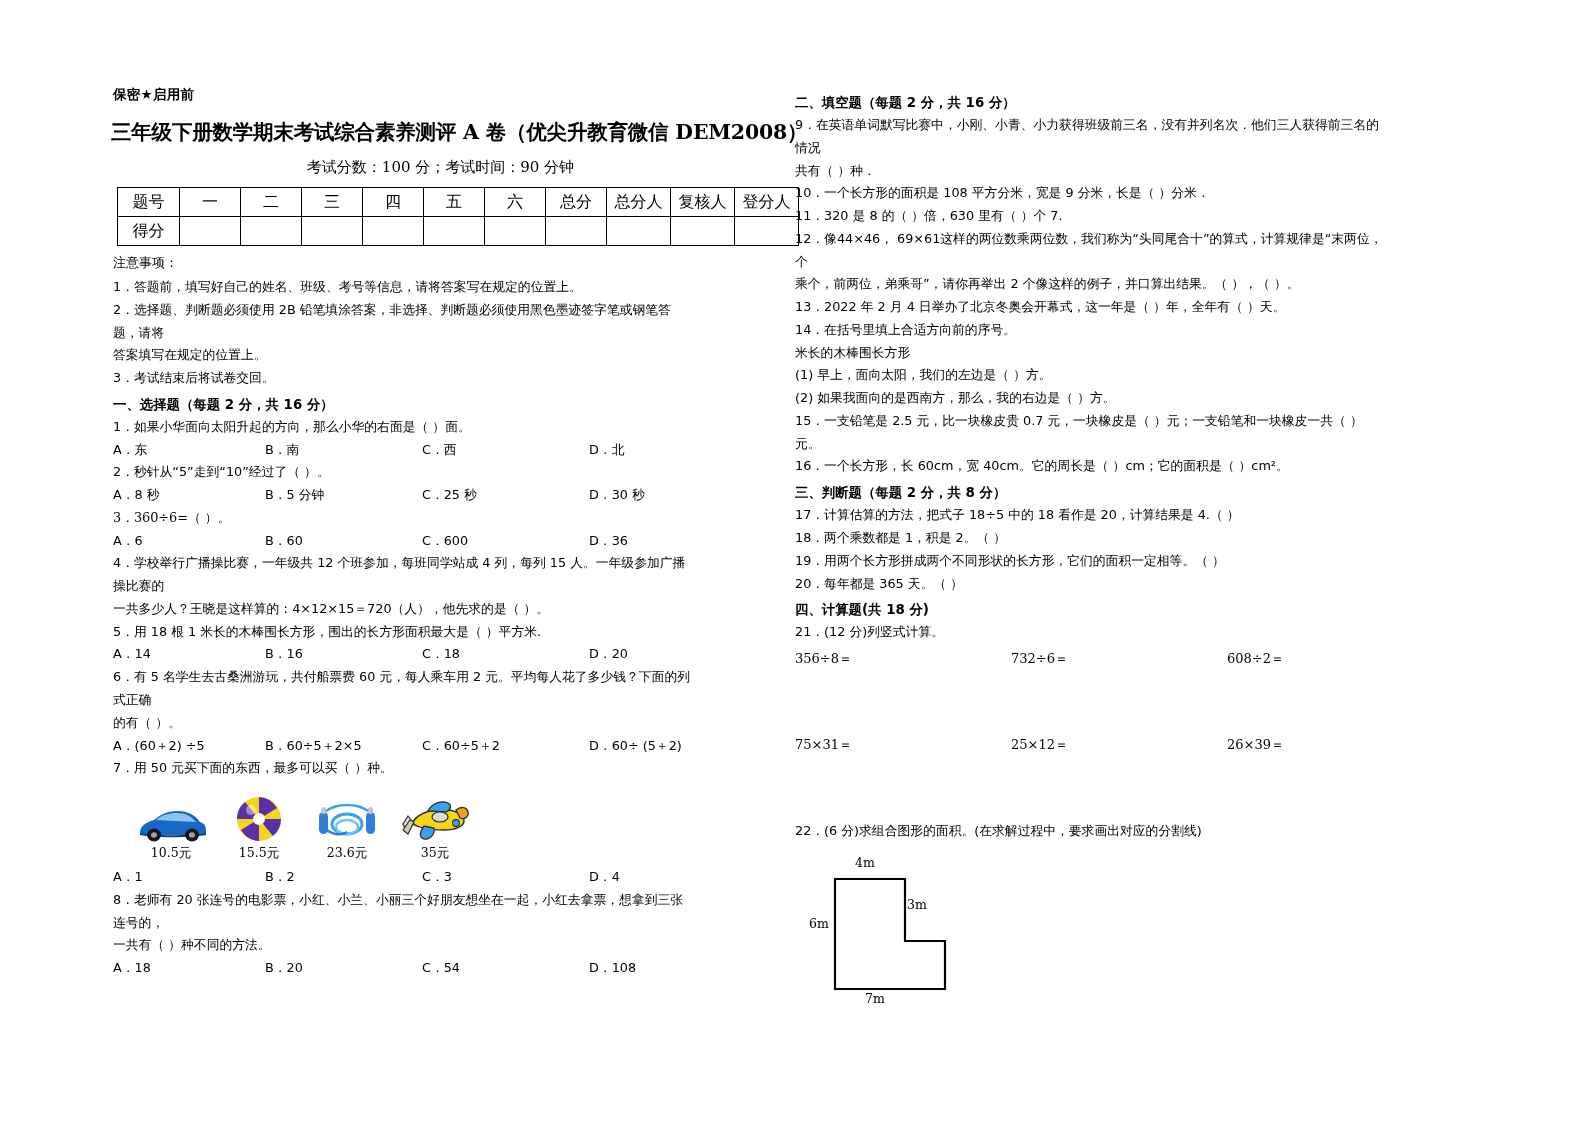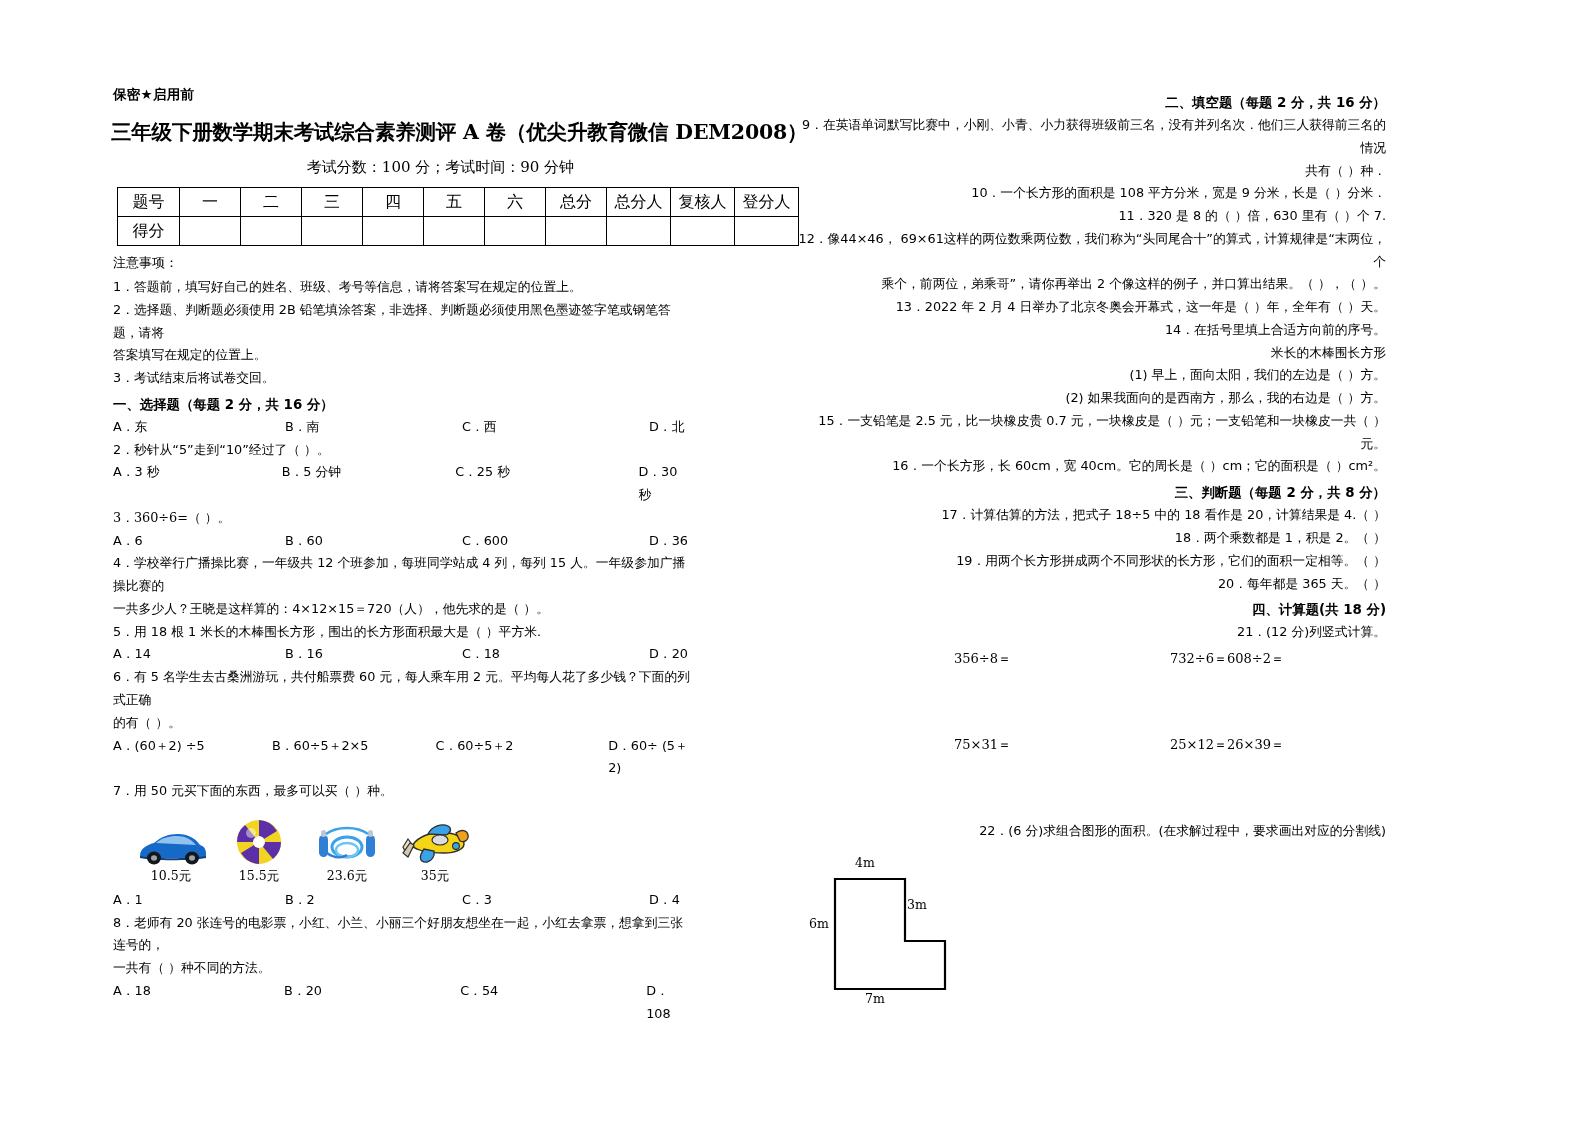--- a/index.html
+++ b/index.html
@@ -8,21 +8,21 @@
     width: 1587px; height: 1122px;
     background: #ffffff;
     font-family: "DejaVu Sans", "Liberation Sans", sans-serif;
     color: #000;
     overflow: hidden;
   }
   .page { position: relative; width:1587px; height:1122px; padding: 0; }
   .cols { display:flex; gap:0; }
   .col { width: 693px; }
   .col-left { padding: 86px 0 0 113px; }
-  .col-right { padding: 88px 0 0 102px; text-align: right; }
+  .col-right { padding: 88px 0 0 102px; }
 
   .secret { font-size: 13.5px; font-weight:700; letter-spacing:.3px; margin-bottom: 14px; font-family:"DejaVu Sans", sans-serif; }
   .title {
     font-family:"DejaVu Serif","Liberation Serif", serif;
     font-weight: 700; font-size: 20.5px; letter-spacing: -0.2px;
     white-space: nowrap; margin: 0 0 12px -2px;
   }
   .subtitle { text-align:center; font-size: 15px; font-family:"DejaVu Serif", serif; margin: 0 0 10px 0; width: 655px; }
 
   table.score { border-collapse: collapse; width: 666px; margin: 0 0 8px 4px; table-layout: fixed; }
@@ -32,21 +32,21 @@
   table.score td.c { width: 61px; }
   table.score td.w { width: 64px; }
 
   .note-h { font-size: 13px; margin: 6px 0 4px 0; font-family:"DejaVu Sans", sans-serif; }
   .note { font-size: 12.8px; line-height: 1.78; font-family:"DejaVu Sans", sans-serif; }
   .note p { margin: 0; }
 
   .sec-h { font-weight:700; font-size: 13.4px; margin: 6px 0 2px 0; font-family:"DejaVu Sans", sans-serif; }
   .q { font-size: 12.8px; line-height: 1.78; margin: 0; font-family:"DejaVu Sans", sans-serif; }
   .q.num { font-family:"DejaVu Serif", serif; }
-  .opts { display:flex; font-size: 12.8px; line-height: 1.78; font-family:"DejaVu Sans", sans-serif;gap:20px; }
+  .opts { display:flex; font-size: 12.8px; line-height: 1.78; font-family:"DejaVu Sans", sans-serif; }
   .opts > span { display:block; }
   .ow1 { width: 152px; } .ow2 { width: 157px; } .ow3 { width: 167px; }
 
   .prods { display:flex; margin: 8px 0 4px 14px; }
   .prod { width: 88px; text-align:center; }
   .prod .art { height: 56px; display:flex; align-items:flex-end; justify-content:center; }
   .prod .price { font-size: 12.5px; font-family:"DejaVu Serif", serif; margin-top: 1px; }
 
   .fig22 { margin: 12px 0 12px 18px; position: relative; width: 260px; height: 150px; }
   .lbl { position:absolute; font-size: 12.5px; font-family:"DejaVu Serif", serif; }
@@ -104,30 +104,31 @@
     <div class="note-h">注意事项：</div>
     <div class="note">
       <p>1．答题前，填写好自己的姓名、班级、考号等信息，请将答案写在规定的位置上。</p>
       <p>2．选择题、判断题必须使用 2B 铅笔填涂答案，非选择、判断题必须使用黑色墨迹签字笔或钢笔答题，请将</p>
       <p>答案填写在规定的位置上。</p>
       <p>3．考试结束后将试卷交回。</p>
     </div>
 
     <div class="sec-h">一、选择题（每题 2 分，共 16 分）</div>
 
+    <p class="q">1．如果小华面向太阳升起的方向，那么小华的右面是（      ）面。</p>
     <div class="opts">
       <span class="ow1">A．东</span>
       <span class="ow2">B．南</span>
       <span class="ow3">C．西</span>
       <span>D．北</span>
     </div>
 
     <p class="q">2．秒针从“5”走到“10”经过了（      ）。</p>
     <div class="opts">
-      <span class="ow1">A．3 秒</span>
+      <span class="ow1">A．8 秒</span>
       <span class="ow2">B．5 分钟</span>
       <span class="ow3">C．25 秒</span>
       <span>D．30 秒</span>
     </div>
 
     <p class="q num">3．360÷6=（        ）。</p>
     <div class="opts">
       <span class="ow1">A．6</span>
       <span class="ow2">B．60</span>
       <span class="ow3">C．600</span>

